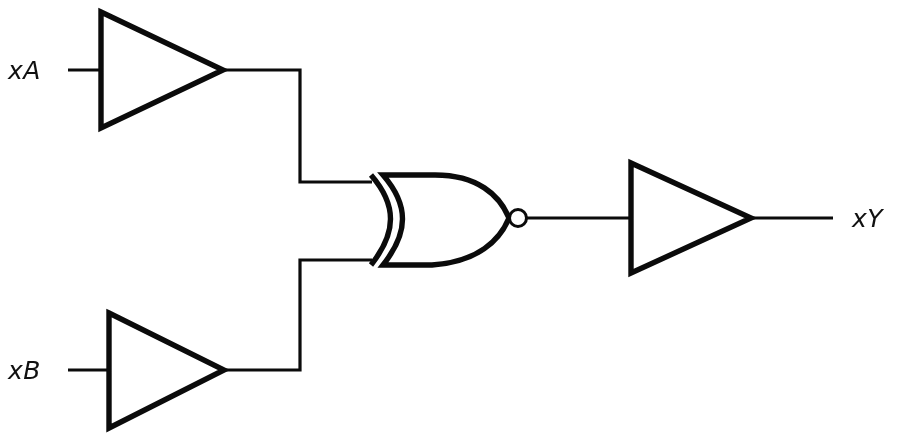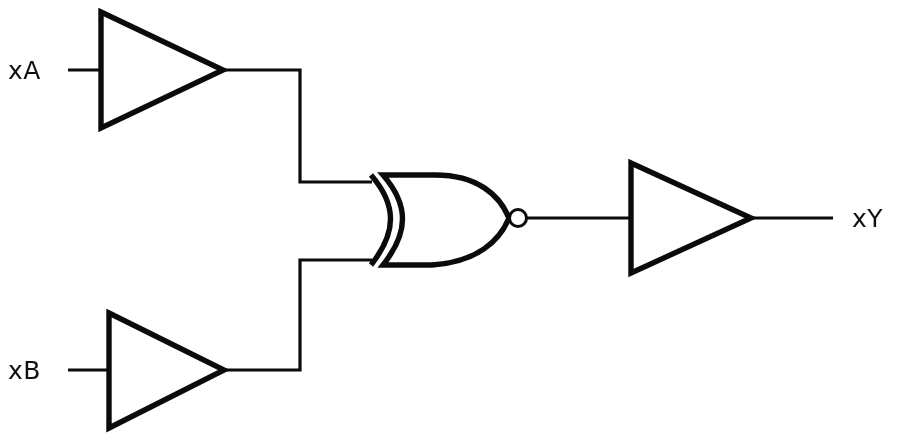--- a/index.html
+++ b/index.html
@@ -11,20 +11,21 @@
     width: 900px;
     height: 440px;
     font-family: "DejaVu Sans", sans-serif;
     overflow: hidden;
   }
   #circuit-canvas {
     position: relative;
     width: 900px;
     height: 384px;
     background: #ffffff;
+    font-style: italic;
   }
   #circuit-svg {
     display: block;
     width: 900px;
     height: 440px;
   }
   .wire {
     fill: none;
     stroke: #0b0b0b;
     stroke-width: 3.2;

